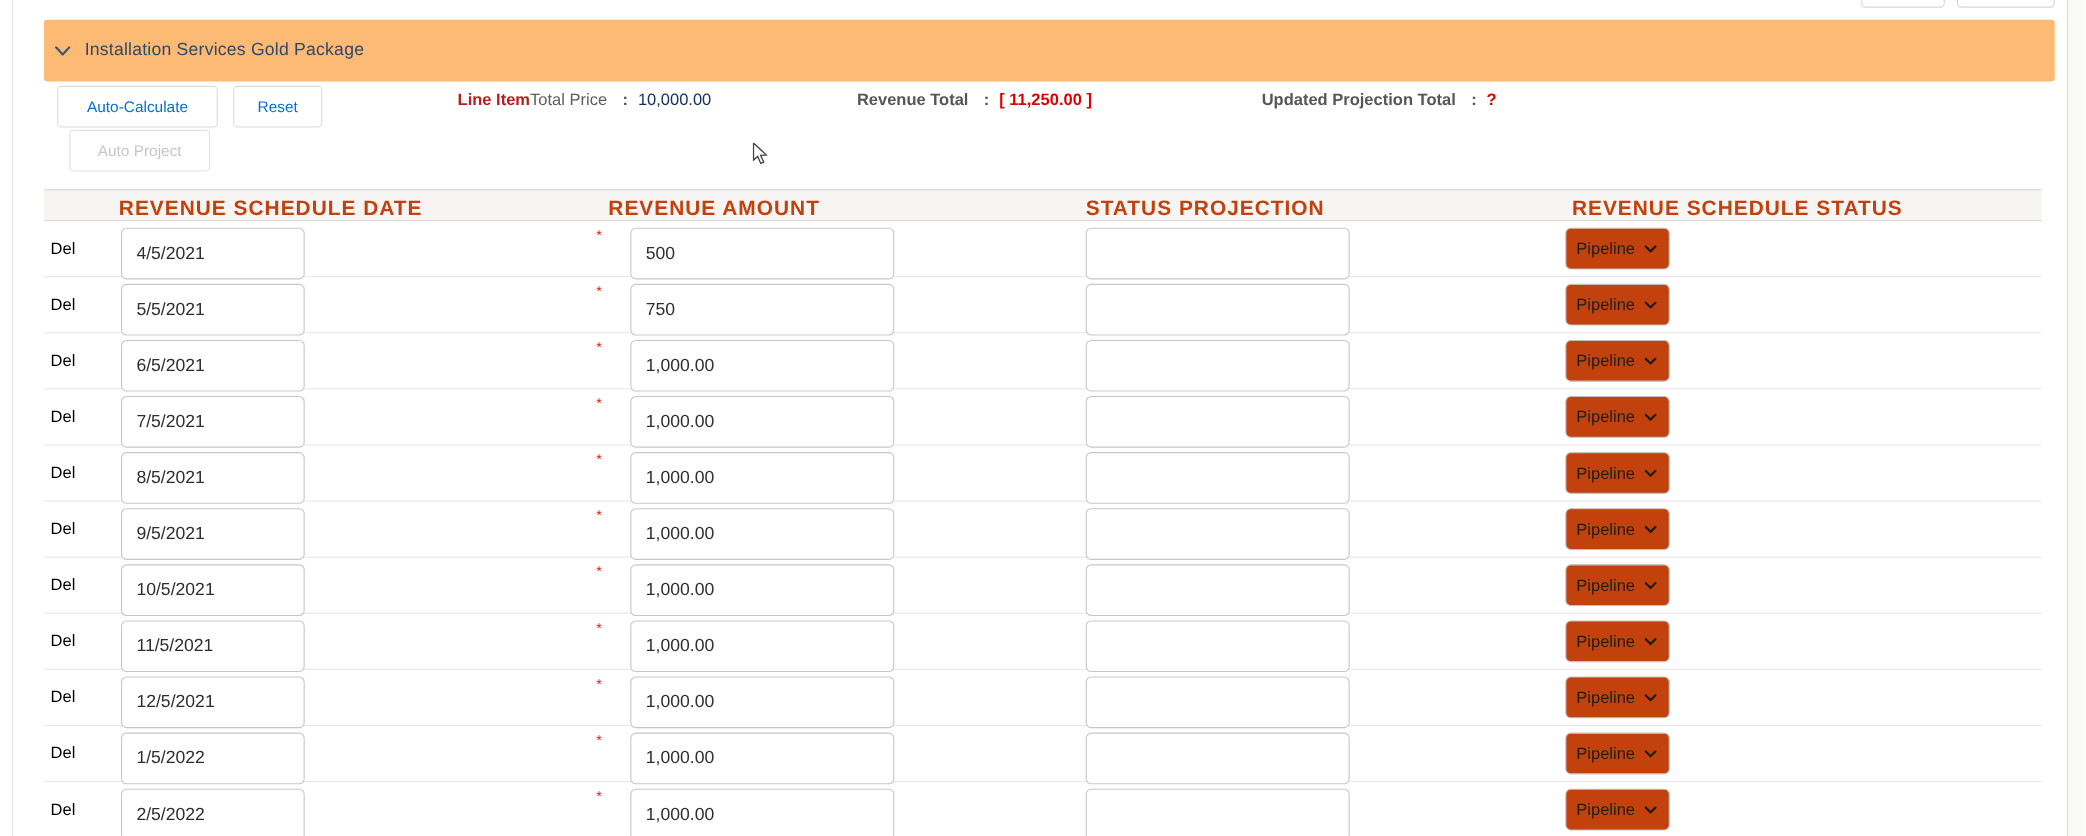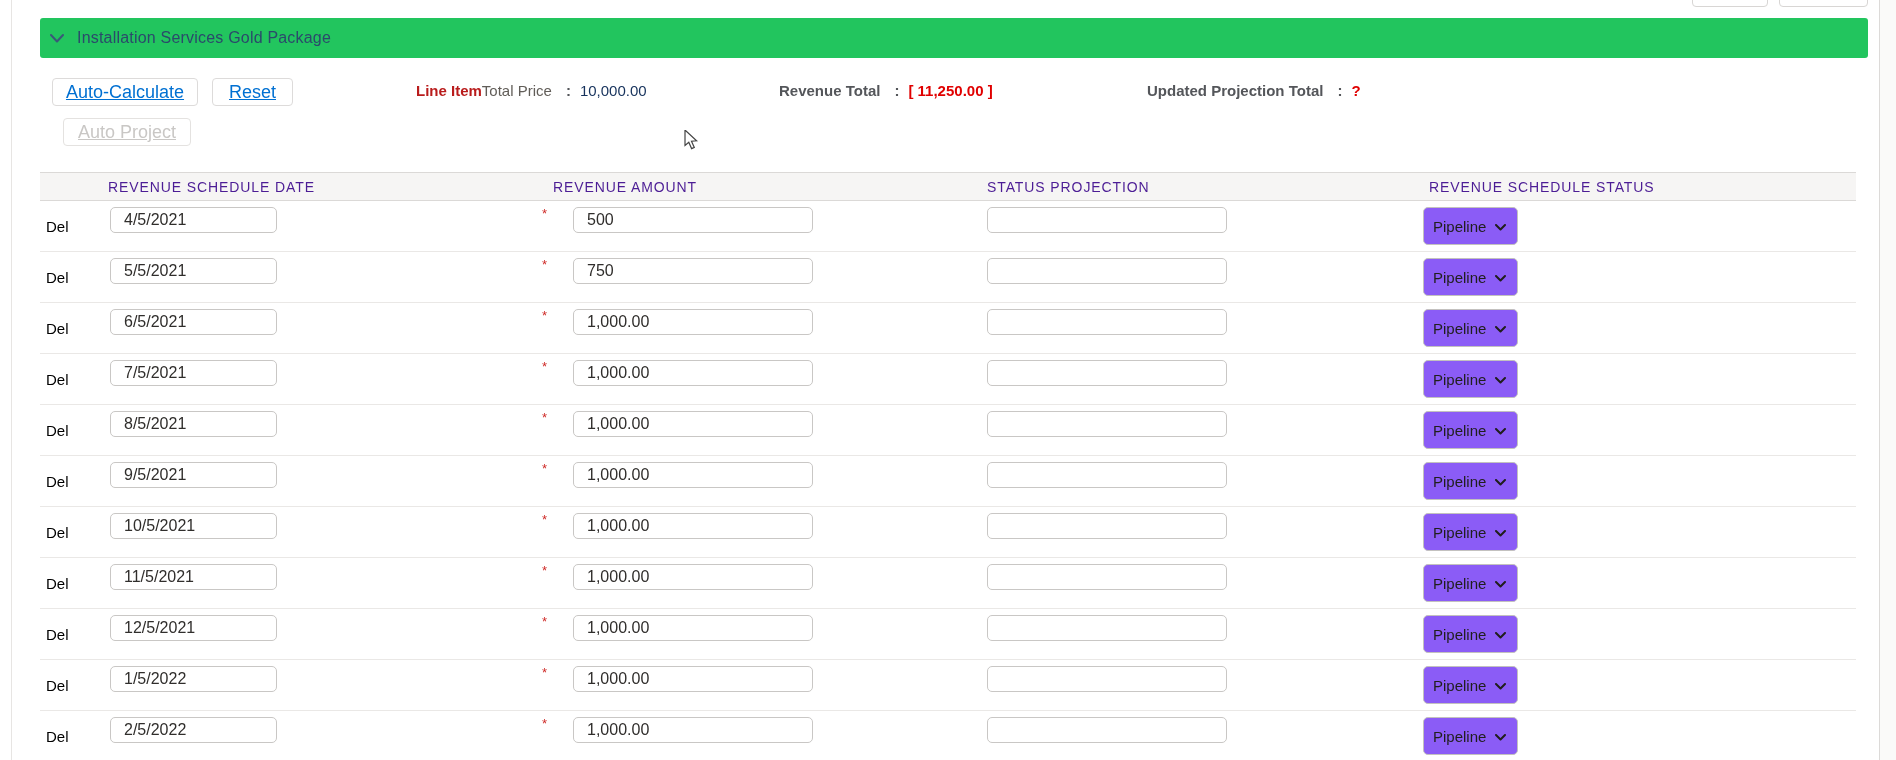--- a/index.html
+++ b/index.html
@@ -12,61 +12,61 @@
   .scroll-track { position:absolute; left:1879px; top:0; width:17px; height:760px;
     background:#fafaf9; border-left:1px solid #dcdad8; }
 
   
   .cut-btn { position:absolute; top:-31px; height:38px; background:#fff;
     border:1px solid #d8d6d4; border-radius:4px; }
   .cut-btn.b1 { left:1692px; width:76px; }
   .cut-btn.b2 { left:1779px; width:89px; }
 
   
-  .section-bar { position:absolute; left:40px; top:18px; width:1828px; height:40px;
-    background:#22c55e; border-radius:3px; display:flex; align-items:center; padding-left:10px; }
+  .section-bar { position:absolute; left:40px; top:18px; width:1828px; height:56px;
+    background:#fdba74; border-radius:3px; display:flex; align-items:center; padding-left:10px; }
   .section-bar .chev { display:inline-flex; margin-right:13px; }
   .section-title { font-size:16px; color:#2b4a6b; letter-spacing:.2px; }
 
   
-  .btn { position:absolute; height:28px; background:#fff; border:1px solid #dddbda;
-    border-radius:4px; color:#0070d2; font-size:18px; font-family:inherit; cursor:pointer;
-    display:flex; align-items:center; justify-content:center;text-decoration:underline; }
+  .btn { position:absolute; height:38px; background:#fff; border:1px solid #dddbda;
+    border-radius:4px; color:#0070d2; font-size:14px; font-family:inherit; cursor:pointer;
+    display:flex; align-items:center; justify-content:center; }
   .btn.auto-calc { left:52px; top:78px; width:146px; }
   .btn.reset { left:212px; top:78px; width:81px; }
   .btn.auto-proj { left:63px; top:118px; width:128px; color:#c9c7c5; border-color:#e4e2e0; cursor:default; }
 
   
   .total { position:absolute; top:81px; height:18px; display:flex; align-items:center;
     font-size:15px; white-space:pre; }
   .total .lbl { color:#54565a; font-weight:700; }
   .total .lbl-navy { color:#b91c1c; font-weight:700; }
   .total .lbl-gray { color:#615d58; font-weight:400; }
   .total .colon { color:#54565a; font-weight:700; margin:0 9px 0 14px; }
   .total .val-navy { color:#16325c; }
   .total .val-red { color:#e00000; font-weight:700; }
   .t1 { left:416px; } .t2 { left:779px; } .t3 { left:1147px; }
 
   
   .thead { position:absolute; left:40px; top:172px; width:1816px; height:29px;
     background:#f6f5f4; border-top:1px solid #dbd9d7; border-bottom:1px solid #dbd9d7; }
-  .thead span { position:absolute; top:6px; font-size:14px; color:#4c1d95; letter-spacing:.9px; }
+  .thead span { position:absolute; top:6px; font-size:19px; color:#c2410c; letter-spacing:.9px;font-weight:bold; }
   .h0 { left:68px; } .h1 { left:513px; } .h2 { left:947px; } .h3 { left:1389px; }
 
   .rows { position:absolute; left:40px; top:201px; width:1816px; }
   .row { position:relative; height:51px; border-bottom:1px solid #eae8e6; }
   .del { position:absolute; left:6px; top:50%; transform:translateY(-50%);
     color:#000000; font-size:15px; text-decoration:none; cursor:pointer; }
-  .inp { position:absolute; top:6px; height:26px; border:1px solid #c9c7c5; border-radius:5px;
+  .inp { position:absolute; top:6px; height:47px; border:1px solid #c9c7c5; border-radius:5px;
     background:#fff; font-family:inherit; font-size:16px; color:#302e2c; padding:0 13px; outline:none; }
   .inp.date { left:70px; width:167px; }
   .req { position:absolute; left:502px; top:5px; color:#cf2a27; font-size:13px; }
   .inp.amount { left:533px; width:240px; }
   .inp.proj { left:947px; width:240px; }
-  .sel { position:absolute; left:1383px; top:6px; width:95px; height:38px; background:#8b5cf6;
+  .sel { position:absolute; left:1383px; top:6px; width:95px; height:38px; background:#c2410c;
     border:1px solid #c3c1bf; border-radius:5px; display:flex; align-items:center;
     padding:0 9px; gap:9px; cursor:pointer; }
   .sel .sel-val { font-size:15px; color:#201e1c; }
 
   
   .cursor { position:absolute; left:684px; top:130px; }
 </style>
 </head>
 <body>
 

